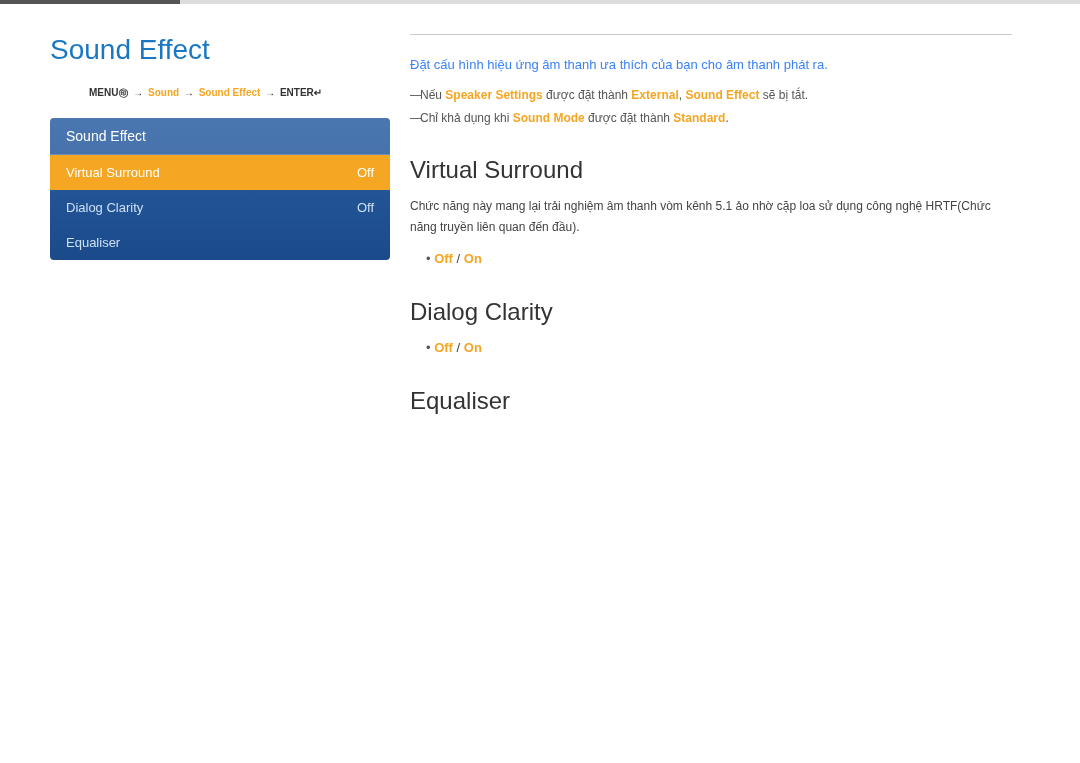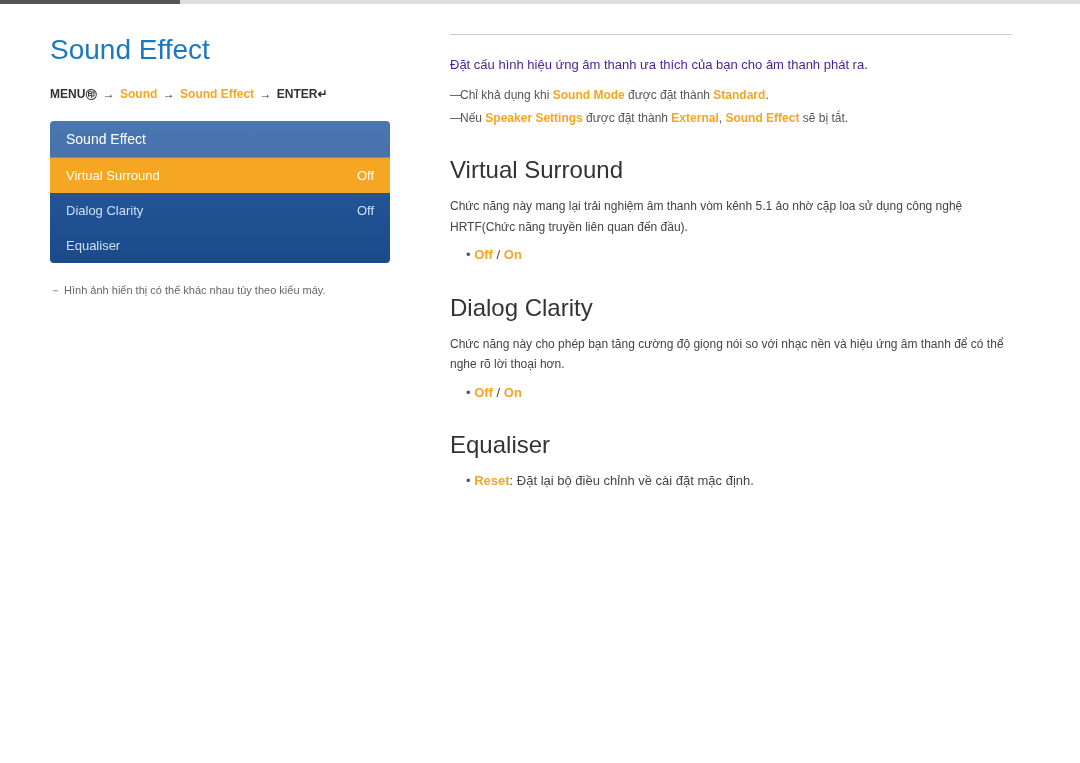--- a/index.html
+++ b/index.html
@@ -15,21 +15,20 @@
 
     .top-border {
       height: 4px;
       background: linear-gradient(to right, #555555 180px, #dddddd 180px);
       margin-bottom: 0;
     }
 
     .page-container {
       display: flex;
       padding: 30px 68px 30px 50px;
-      gap: 40px;
     }
 
     .left-panel {
       width: 340px;
       flex-shrink: 0;
     }
 
     .right-panel {
       flex: 1;
       padding-left: 20px;
@@ -37,24 +36,25 @@
 
     
     .page-title {
       font-size: 28px;
       font-weight: 300;
       color: #1a78c2;
       margin-bottom: 20px;
     }
 
     .breadcrumb {
-      font-size: 12px;
+      font-size: 10px;
       color: #333;
       margin-bottom: 18px;
       font-weight: 600;
+      margin-left: 39px;
     }
 
     .breadcrumb .menu-label { color: #333; font-weight: 700; }
     .breadcrumb .arrow { color: #333; margin: 0 2px; }
     .breadcrumb .sound-link { color: #f5a623; font-weight: 700; }
     .breadcrumb .effect-link { color: #f5a623; font-weight: 700; }
     .breadcrumb .enter { color: #333; }
 
     .menu-box {
       background: linear-gradient(180deg, #2c5fa3 0%, #1a4a8a 100%);
@@ -98,21 +98,21 @@
       color: #666666;
     }
 
     .footnote::before {
       content: '－ ';
     }
 
     
     .intro-text {
       font-size: 13px;
-      color: #4c1d95;
+      color: #3b82f6;
       margin-bottom: 10px;
       line-height: 1.6;
     }
 
     .note-line {
       font-size: 12px;
       color: #555;
       margin-bottom: 4px;
       padding-left: 10px;
       line-height: 1.6;
@@ -142,21 +142,21 @@
       font-size: 12px;
       color: #444;
       line-height: 1.7;
       margin-bottom: 8px;
     }
 
     .bullet-item {
       font-size: 13px;
       color: #444;
       padding-left: 16px;
-      margin-top: 4px;
+      margin-top: 12px;
       line-height: 1.6;
     }
 
     .bullet-item::before {
       content: '• ';
       color: #555;
     }
 
     hr.right-top {
       border: none;
@@ -195,55 +195,48 @@
       <div class="menu-item">
         <span>Dialog Clarity</span>
         <span class="item-value">Off</span>
       </div>
       <div class="menu-item">
         <span>Equaliser</span>
         <span class="item-value"></span>
       </div>
     </div>
 
-    <p class="footnote">Hình ảnh hiển thị có thể khác nhau tùy theo kiểu máy.</p>
   </div>
 
   <div class="right-panel">
     <hr class="right-top">
 
     <p class="intro-text">Đặt cấu hình hiệu ứng âm thanh ưa thích của bạn cho âm thanh phát ra.</p>
 
     <p class="note-line">
-      Chỉ khả dụng khi <span class="highlight-orange">Sound Mode</span> được đặt thành <span class="highlight-orange">Standard</span>.
+      Nếu <span class="highlight-orange">Speaker Settings</span> được đặt thành <span class="highlight-orange">External</span>, <span class="highlight-orange">Sound Effect</span> sẽ bị tắt.
     </p>
     <p class="note-line">
-      Nếu <span class="highlight-orange">Speaker Settings</span> được đặt thành <span class="highlight-orange">External</span>, <span class="highlight-orange">Sound Effect</span> sẽ bị tắt.
+      Chỉ khả dụng khi <span class="highlight-orange">Sound Mode</span> được đặt thành <span class="highlight-orange">Standard</span>.
     </p>
 
     <div class="section">
       <h2 class="section-title">Virtual Surround</h2>
       <p class="section-desc">
         Chức năng này mang lại trải nghiệm âm thanh vòm kênh 5.1 ảo nhờ cặp loa sử dụng công nghệ HRTF(Chức năng truyền liên quan đến đầu).
       </p>
       <p class="bullet-item">
         <span class="highlight-orange">Off</span><span> / </span><span class="highlight-orange">On</span>
       </p>
     </div>
 
     <div class="section">
       <h2 class="section-title">Dialog Clarity</h2>
-      <p class="section-desc">
-        Chức năng này cho phép bạn tăng cường độ giọng nói so với nhạc nền và hiệu ứng âm thanh để có thể nghe rõ lời thoại hơn.
-      </p>
       <p class="bullet-item">
         <span class="highlight-orange">Off</span><span> / </span><span class="highlight-orange">On</span>
       </p>
     </div>
 
     <div class="section">
       <h2 class="section-title">Equaliser</h2>
-      <p class="bullet-item">
-        <span class="highlight-orange">Reset</span><span>: Đặt lại bộ điều chỉnh về cài đặt mặc định.</span>
-      </p>
     </div>
   </div>
 </div>
 
 </body></html>

